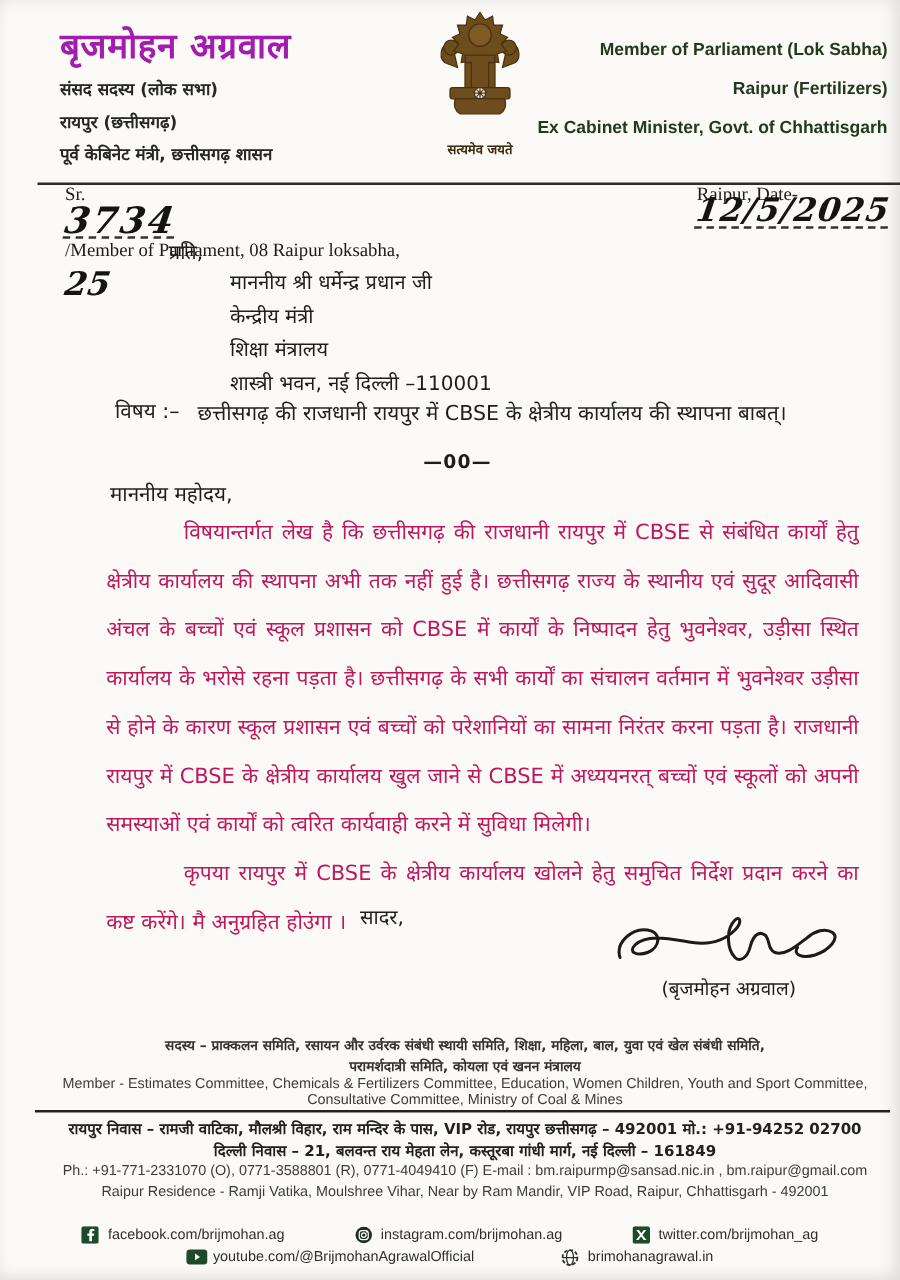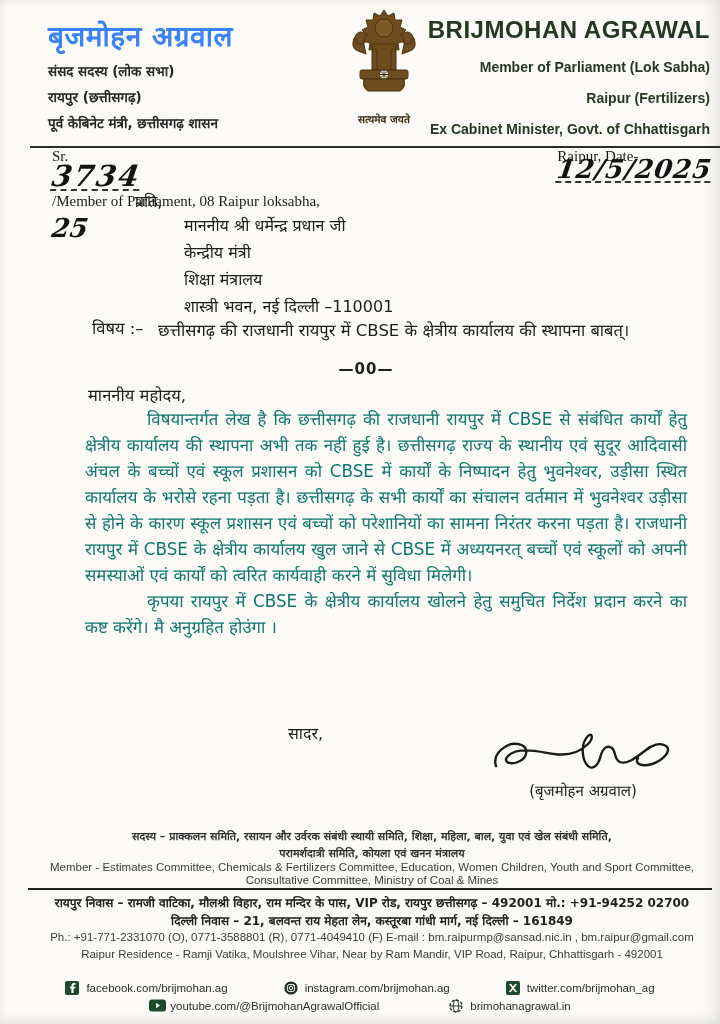--- a/index.html
+++ b/index.html
@@ -5,21 +5,21 @@
   * { margin:0; padding:0; box-sizing:border-box; }
   html,body { background:#e9e7e2; }
   .page {
     position:relative; width:720px; height:1024px; margin:0 auto;
     background:#fbfaf6; overflow:hidden; color:#1d1d1d;
     font-family:"DejaVu Sans", sans-serif;
     box-shadow: inset -6px 0 14px rgba(0,0,0,0.08), inset 0 -4px 10px rgba(0,0,0,0.05);
   }
   
   .hdr-left { position:absolute; left:48px; top:16px; }
-  .hdr-left .name { font-size:28px; font-weight:bold; letter-spacing:0.5px; color:#3b82f6; }
+  .hdr-left .name { font-size:28px; font-weight:bold; letter-spacing:0.5px; color:#a21caf; }
   .hdr-left .sub { font-size:13.5px; font-weight:bold; color:#262626; margin-top:8px; }
   .hdr-right { position:absolute; right:10px; top:16px; text-align:right; color:#24391f;
                font-family:"Liberation Sans", sans-serif; }
   .hdr-right .name { font-size:24px; font-weight:bold; letter-spacing:0.5px; }
   .hdr-right .sub { font-size:14px; font-weight:bold; margin-top:15px; }
   .emblem-wrap { position:absolute; left:348px; top:6px; width:72px; text-align:center; }
   .emblem-caption { font-size:10.5px; font-weight:bold; color:#3b2a10; margin-top:2px; white-space:nowrap; }
   .hdr-rule { position:absolute; left:30px; right:0; top:146px; height:2px; background:#2c2c2c; }
   
   .ref-row { position:absolute; left:48px; right:8px; top:148px; display:flex;
@@ -36,22 +36,22 @@
   
   .to-label { position:absolute; left:135px; top:190px; font-size:16px; }
   .recipient { position:absolute; left:184px; top:212px; font-size:16px; line-height:27px; }
   .subject-row { position:absolute; left:92px; top:316px; width:600px; display:flex; }
   .subject-label { width:66px; flex:none; font-size:16.5px; }
   .subject-text { width:534px; font-size:16.5px; line-height:30px; text-align:justify; }
   .divider { position:absolute; left:0; right:0; top:360px; text-align:center;
              font-size:15px; font-weight:bold; letter-spacing:1px;padding-left:12px; }
   .salutation { position:absolute; left:88px; top:383px; font-size:16.5px; }
   .body-block { position:absolute; left:85px; top:406px; width:602px; }
-  .body-block p { font-size:16.8px; line-height:26px; text-align:justify;
-                  text-indent:62px; color:#0f766e; }
+  .body-block p { font-size:16.8px; line-height:39px; text-align:justify;
+                  text-indent:62px; color:#be185d; }
   .closing { position:absolute; left:288px; top:722px; font-size:16px; }
   .sign-wrap { position:absolute; left:488px; top:726px; width:190px; text-align:center; }
   .signatory { font-size:15px; margin-top:-4px; white-space:nowrap; }
   
   .ftr { position:absolute; left:0; right:0; text-align:center; color:#2a2a2a;margin-left:24px; }
   .f-hi { font-size:11px; font-weight:bold; color:#333; }
   .f-en { font-size:11.5px; font-family:"Liberation Sans", sans-serif; color:#3c3c3c; }
   .ftr-rule { position:absolute; left:28px; right:8px; top:888px; height:2px; background:#222; }
   .f-hi2 { font-size:12px; font-weight:bold; color:#222; }
   .social-row { position:absolute; left:0; right:0; display:flex; justify-content:center;
@@ -94,21 +94,20 @@
           <path d="M36 64.5 v8 M32 68.5 h8 M33.2 65.7 l5.6 5.6 M38.8 65.7 l-5.6 5.6" stroke="#4a320f" stroke-width="1" fill="none"></path>
 
           <path d="M16 73 h40 q2 9 -4 12 h-32 q-6 -3 -4 -12 z"></path>
         </g>
       </svg>
     </span>
     <div class="emblem-caption">सत्यमेव जयते</div>
   </div>
 
   <div class="hdr-right">
-    <div class="name">BRIJMOHAN AGRAWAL</div>
     <div class="sub">Member of Parliament (Lok Sabha)</div>
     <div class="sub">Raipur (Fertilizers)</div>
     <div class="sub">Ex Cabinet Minister, Govt. of Chhattisgarh</div>
   </div>
 
   <div class="hdr-rule"></div>
 
   <div class="ref-row">
     <div class="ref-group">
       <span>Sr.</span>

